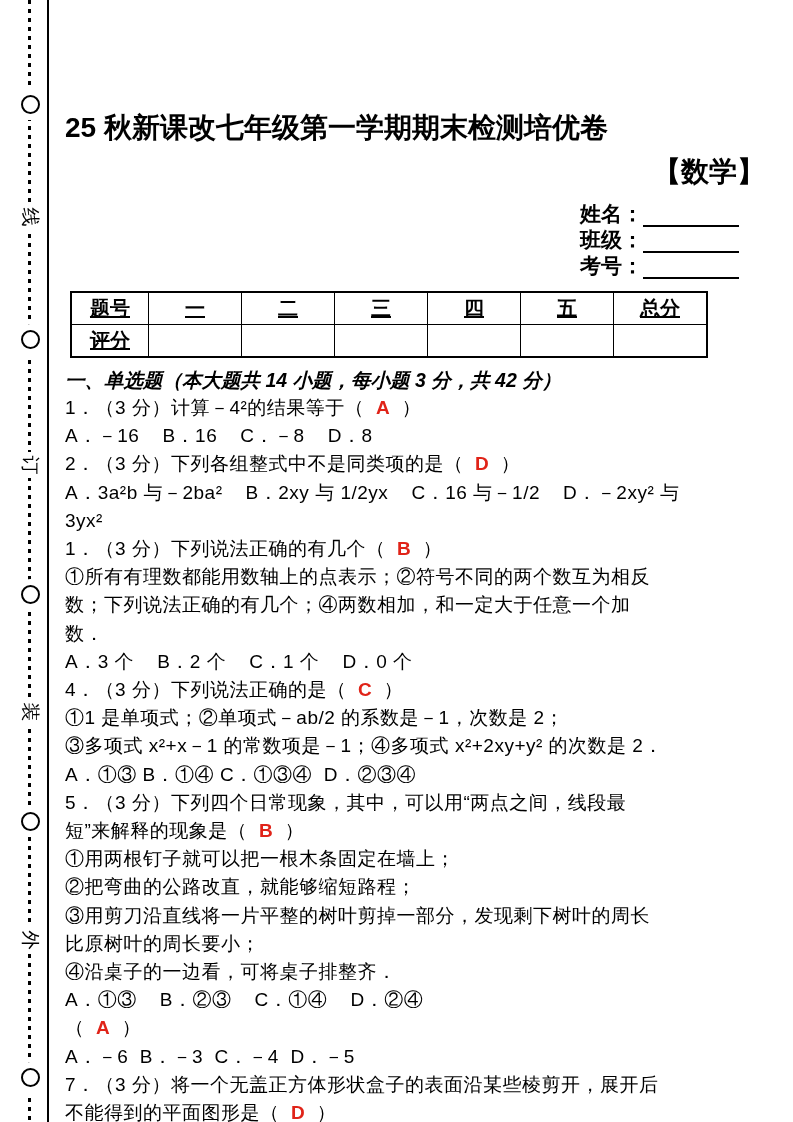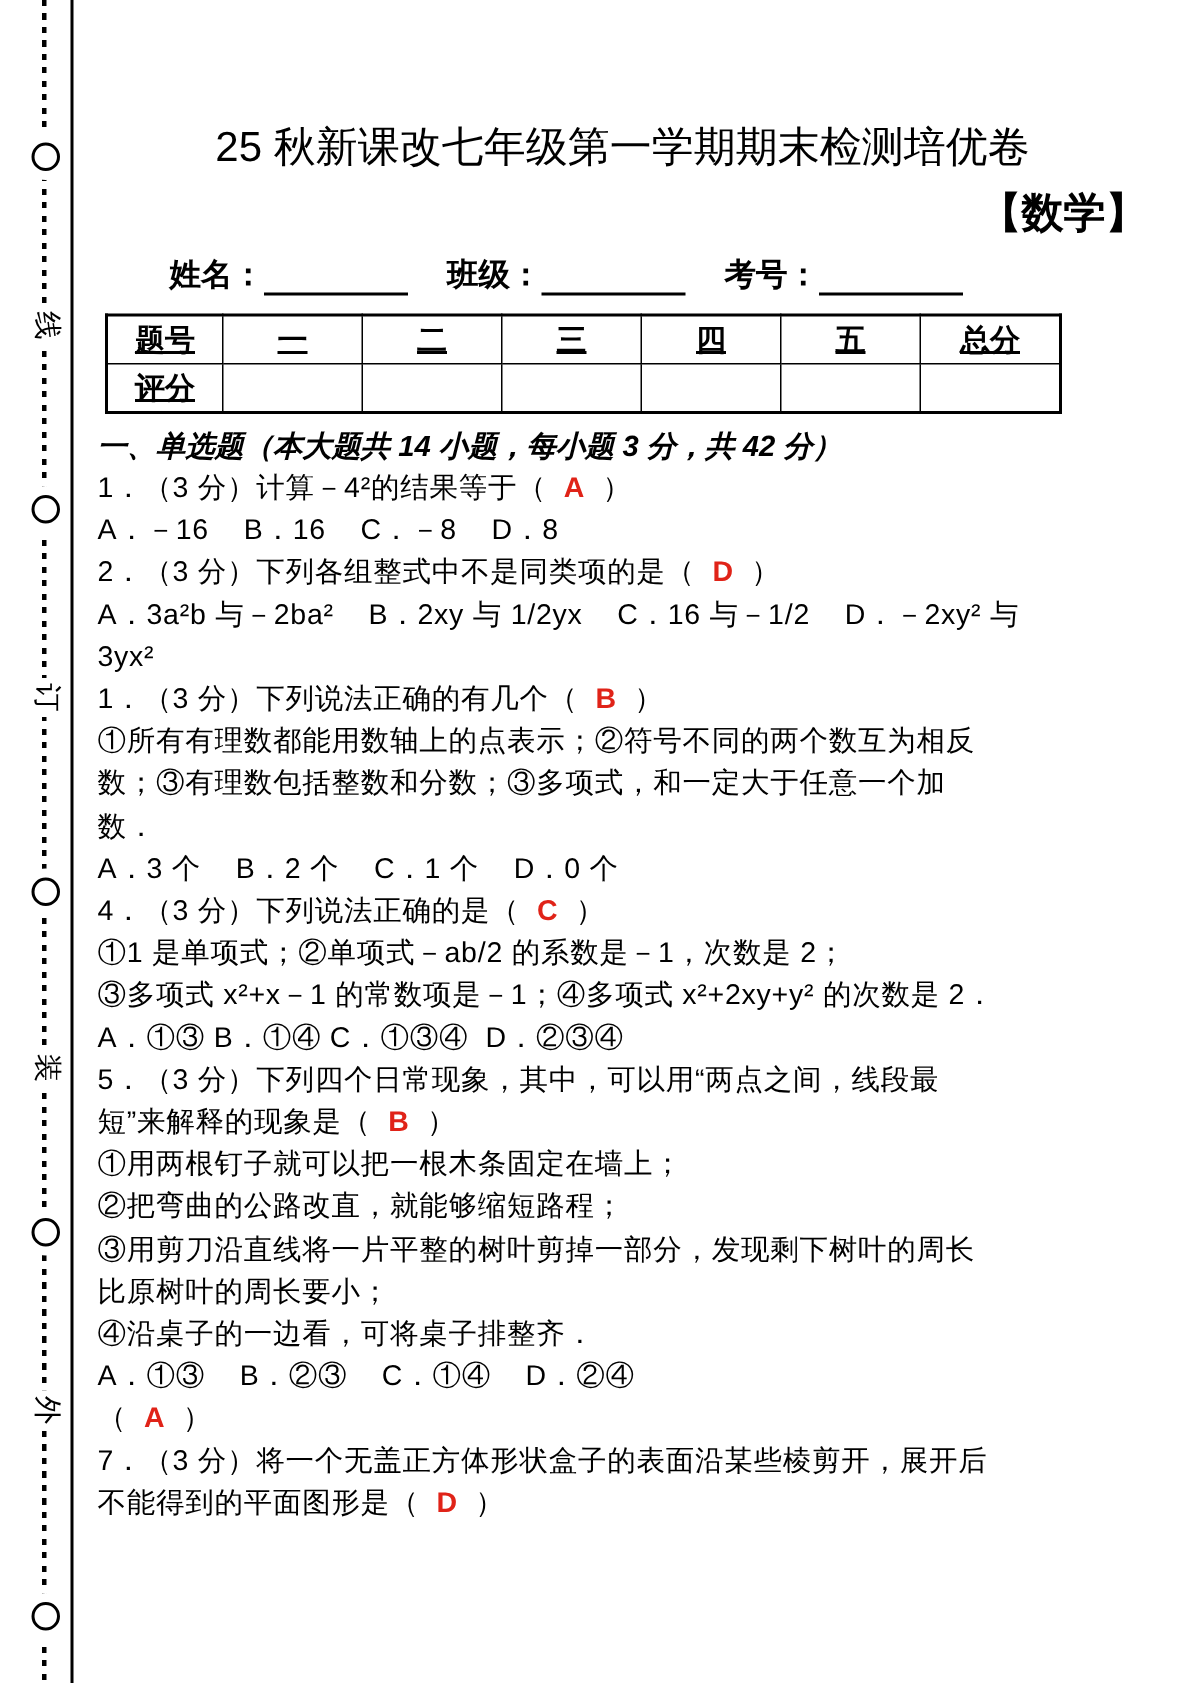--- a/index.html
+++ b/index.html
@@ -27,32 +27,32 @@
   }
   .bm-char {
     position:absolute; left:18px; width:24px; height:24px;
     background:#fff; font-size:19px; line-height:24px; text-align:center;
     transform:rotate(90deg);
     box-shadow:0 -3px 0 1px #fff, 0 3px 0 1px #fff;
   }
   
   .content { position:absolute; left:65px; top:0; width:700px; }
   .title {
-    margin:0; padding-top:82px; text-align:center;
-    font-size:28px; font-weight:normal; line-height:32px;
+    margin:0; padding-top:112px; text-align:left;
+    font-size:28px; font-weight:bold; line-height:32px;
     font-family:"Liberation Sans", sans-serif;
   }
   .subject {
     margin:12px 0 0 0; text-align:right;
     font-size:28px; font-weight:bold; line-height:32px;
   }
   .student-info {
     margin-top:13px; padding-left:48px;
     display:flex; align-items:flex-end;
-    font-size:21px; font-weight:bold; line-height:26px;
+    font-size:21px; font-weight:bold; line-height:26px;flex-direction:column;
   }
   .si-group { display:flex; align-items:flex-end; margin-right:26px; }
   .blank {
     display:inline-block; width:96px; height:22px;
     border-bottom:2px solid #000;
   }
   
   .score-table {
     margin-top:12px; margin-left:5px;
     border-collapse:collapse; table-layout:fixed;
@@ -144,34 +144,35 @@
 
     <div class="question-lines" id="question-lines">
 
     <div class="qline"><span>1．（3 分）计算－4²的结果等于（  </span><span class="ans">A</span><span>  ）</span></div>
         <div class="qline"><span>A．－16    B．16    C．－8    D．8</span></div>
         <div class="qline"><span>2．（3 分）下列各组整式中不是同类项的是（  </span><span class="ans">D</span><span>  ）</span></div>
         <div class="qline"><span>A．3a²b 与－2ba²    B．2xy 与 1/2yx    C．16 与－1/2    D．－2xy² 与</span></div>
         <div class="qline"><span>3yx²</span></div>
         <div class="qline"><span>1．（3 分）下列说法正确的有几个（  </span><span class="ans">B</span><span>  ）</span></div>
         <div class="qline"><span>①所有有理数都能用数轴上的点表示；②符号不同的两个数互为相反</span></div>
-        <div class="qline"><span>数；③有理数包括整数和分数；③多项式，和一定大于任意一个加</span></div>
+        <div class="qline"><span>数；下列说法正确的有几个；④两数相加，和一定大于任意一个加</span></div>
         <div class="qline"><span>数．</span></div>
         <div class="qline"><span>A．3 个    B．2 个    C．1 个    D．0 个</span></div>
         <div class="qline"><span>4．（3 分）下列说法正确的是（  </span><span class="ans">C</span><span>  ）</span></div>
         <div class="qline"><span>①1 是单项式；②单项式－ab/2 的系数是－1，次数是 2；</span></div>
         <div class="qline"><span>③多项式 x²+x－1 的常数项是－1；④多项式 x²+2xy+y² 的次数是 2．</span></div>
         <div class="qline"><span>A．①③ B．①④ C．①③④  D．②③④</span></div>
         <div class="qline"><span>5．（3 分）下列四个日常现象，其中，可以用“两点之间，线段最</span></div>
         <div class="qline"><span>短”来解释的现象是（  </span><span class="ans">B</span><span>  ）</span></div>
         <div class="qline"><span>①用两根钉子就可以把一根木条固定在墙上；</span></div>
         <div class="qline"><span>②把弯曲的公路改直，就能够缩短路程；</span></div>
         <div class="qline"><span>③用剪刀沿直线将一片平整的树叶剪掉一部分，发现剩下树叶的周长</span></div>
         <div class="qline"><span>比原树叶的周长要小；</span></div>
         <div class="qline"><span>④沿桌子的一边看，可将桌子排整齐．</span></div>
         <div class="qline"><span>A．①③    B．②③    C．①④    D．②④</span></div>
         <div class="qline"><span>（  </span><span class="ans">A</span><span>  ）</span></div>
+        <div class="qline"><span>A．－6  B．－3  C．－4  D．－5</span></div>
         <div class="qline"><span>7．（3 分）将一个无盖正方体形状盒子的表面沿某些棱剪开，展开后</span></div>
         <div class="qline"><span>不能得到的平面图形是（  </span><span class="ans">D</span><span>  ）</span></div>
       </div>
 
   </div>
 </div>
 
 </body></html>

